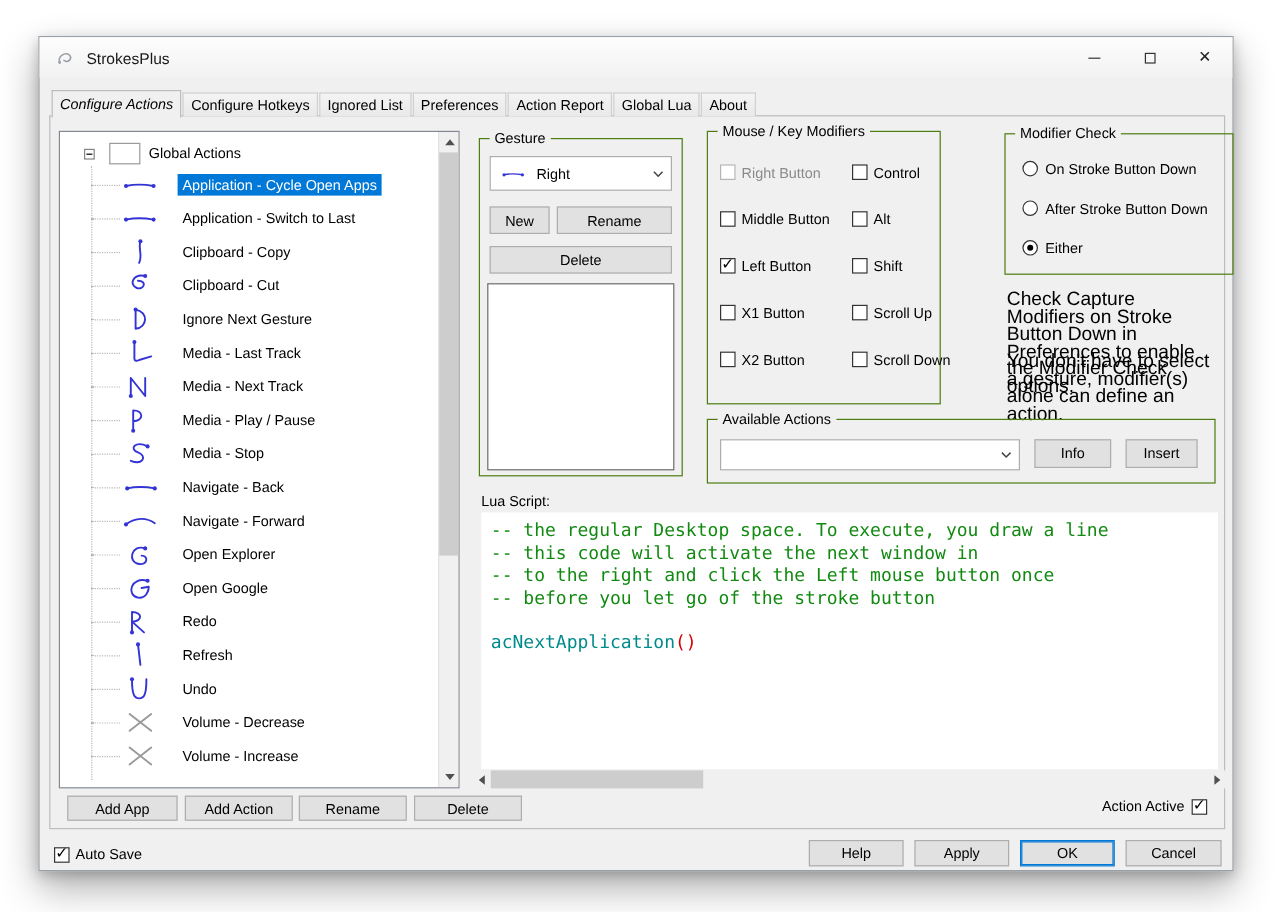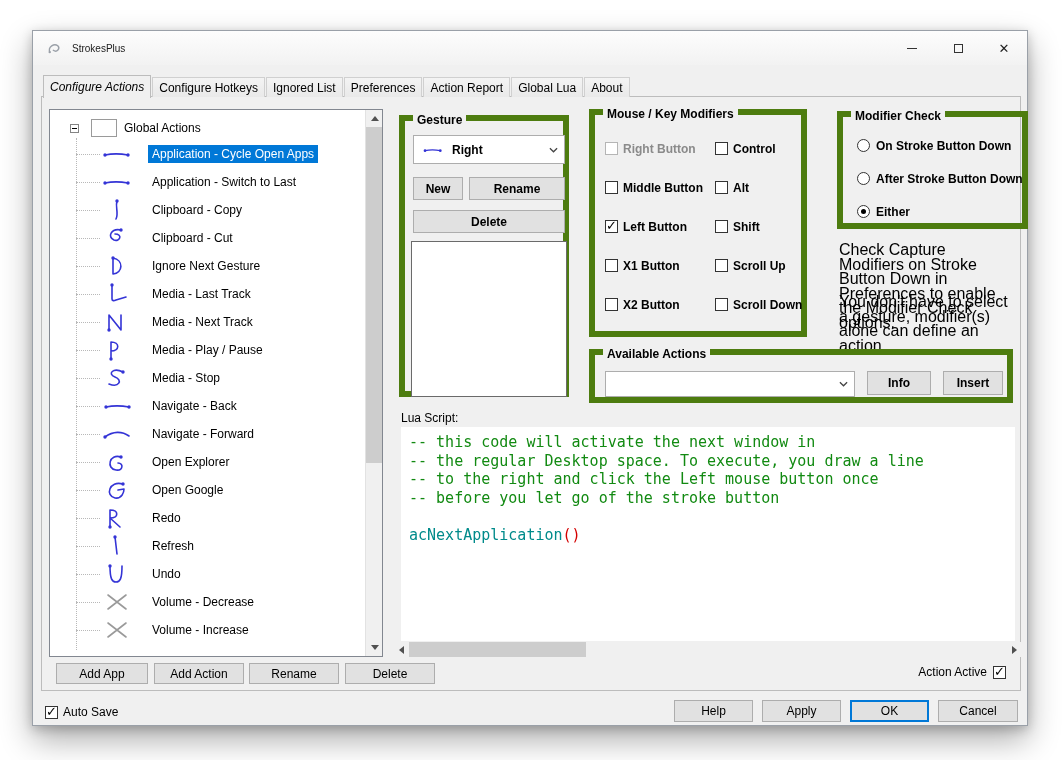--- a/index.html
+++ b/index.html
@@ -6,21 +6,21 @@
   html,body { width:1064px; height:760px; background:#ffffff; font-family:"Liberation Sans",sans-serif; font-size:12px; color:#000; overflow:hidden; }
   body { position:relative; }
 
   .window { position:absolute; left:32px; top:30px; width:996px; height:696px; background:#f0f0f0;
             border:1px solid #9aa0a8;
             box-shadow:0 14px 30px rgba(0,0,0,.32), 0 3px 10px rgba(0,0,0,.20); }
 
   
   .titlebar { position:absolute; left:0; top:0; width:100%; height:34px; background:linear-gradient(#fdfdfd,#f2f2f2); display:flex; align-items:center; }
   .app-icon { margin-left:14px; width:18px; height:15px; flex:none; }
-  .title-text { margin-left:7px; font-size:10px; color:#1a1a1a;text-align:right; }
+  .title-text { margin-left:7px; font-size:13px; color:#1a1a1a;text-align:right; }
   .win-controls { margin-left:auto; display:flex; height:100%; }
   .win-btn { width:46px; height:100%; display:flex; align-items:center; justify-content:center; color:#333; }
   .glyph-min { width:10px; height:1px; background:#333; }
   .glyph-max { width:9px; height:9px; border:1px solid #333; }
   .glyph-close { font-size:13px; font-family:"DejaVu Sans",sans-serif; color:#222; }
 
   
   .tabstrip { position:absolute; left:10px; top:44px; height:22px; display:flex; align-items:flex-end; z-index:5; }
   .tab { height:20px; padding:0 6px; display:flex; align-items:center; background:linear-gradient(#f4f4f4,#e9e9e9); border:1px solid #d0d0d0; border-bottom:none; margin-right:1px; font-size:12px; white-space:nowrap; }
   .tab.active { height:23px; background:#f0f0f0; border-color:#bcbcbc; margin-bottom:-1px; z-index:6;font-style:italic; }
@@ -50,21 +50,21 @@
   .tri-up { width:0; height:0; border-left:4px solid transparent; border-right:4px solid transparent; border-bottom:5px solid #505050; }
   .tri-down { width:0; height:0; border-left:4px solid transparent; border-right:4px solid transparent; border-top:5px solid #505050; }
   .vthumb { position:absolute; left:0; top:17px; width:17px; height:336px; background:#cdcdcd; }
   .hscroll { position:absolute; left:361px; top:611px; width:628px; height:15px; background:#f0f0f0; }
   .hsb-btn { position:absolute; top:0; width:15px; height:15px; display:flex; align-items:center; justify-content:center; }
   .tri-left { width:0; height:0; border-top:4px solid transparent; border-bottom:4px solid transparent; border-right:5px solid #505050; }
   .tri-right { width:0; height:0; border-top:4px solid transparent; border-bottom:4px solid transparent; border-left:5px solid #505050; }
   .hthumb { position:absolute; left:15px; top:0; width:177px; height:15px; background:#cdcdcd; }
 
   
-  .groupbox { position:absolute; border:6px solid #4d7c0f;font-weight:bold; }
+  .groupbox { position:absolute; border:1px solid #4d7c0f; }
   .glabel { position:absolute; top:-8px; left:8px; background:#f0f0f0; padding:0 4px; font-size:12px; white-space:nowrap; }
 
   
   .grp-gesture { left:366px; top:84px; width:170px; height:282px; }
   .combo { position:absolute; background:#fff; border:1px solid #adadad; display:flex; align-items:center; padding:0 6px; }
   .chev { margin-left:auto; width:9px; height:6px; flex:none; }
   .chev polyline { fill:none; stroke:#444; stroke-width:1.4; }
   .combo-gicon { width:26px; height:16px; flex:none; }
   .combo-text { margin-left:6px; font-size:12px; }
   .btn { position:absolute; background:#e1e1e1; border:1px solid #adadad; font-size:12px; display:flex; align-items:center; justify-content:center; color:#000; }
@@ -76,21 +76,21 @@
   .cb { width:13px; height:13px; background:#fff; border:1px solid #333; position:relative; flex:none; }
   .cb.checked::after { content:"✓"; position:absolute; left:0px; top:-3px; font-size:13px; line-height:15px; color:#000; font-family:"DejaVu Sans",sans-serif; }
   .cb.disabled { border-color:#b5b5b5; }
   .cbl { margin-left:5px; white-space:nowrap; }
   .cbl.disabled { color:#8a8a8a; }
   .radiorow { display:flex; align-items:center; height:33px; }
   .radio { width:13px; height:13px; background:#fff; border:1px solid #333; border-radius:50%; position:relative; flex:none; }
   .radio.selected::after { content:""; position:absolute; left:3px; top:3px; width:5px; height:5px; border-radius:50%; background:#000; }
   .rlabel { margin-left:6px; white-space:nowrap; }
 
-  .grp-mod { left:556px; top:78px; width:218px; height:228px;padding-left:30px; }
+  .grp-mod { left:556px; top:78px; width:195px; height:228px;padding-left:30px; }
   .mod-col { position:absolute; top:14px; }
   .grp-check { left:804px; top:80px; width:191px; height:118px; padding-top:12px; padding-left:14px; }
   .note { position:absolute; width:176px; font-size:16px; line-height:14.5px; }
   .note1 { left:806px; top:212px; }
   .note2 { left:806px; top:264px; }
 
   .grp-avail { left:556px; top:318px; width:424px; height:54px; }
 
   
   .lua-label { position:absolute; left:368px; top:380px; font-size:12px; }
@@ -403,22 +403,22 @@
     <div class="btn" style="left:272px; top:16px; width:64px; height:24px;">
         <span>Info</span>
       </div>
     <div class="btn" style="left:348px; top:16px; width:60px; height:24px;">
         <span>Insert</span>
       </div>
   </div>
 
   <div class="lua-label">Lua Script:</div>
   <div class="lua">
+    <div class="code-line c-comment">-- the regular Desktop space. To execute, you draw a line</div>
     <div class="code-line c-comment">-- this code will activate the next window in</div>
-    <div class="code-line c-comment">-- the regular Desktop space. To execute, you draw a line</div>
     <div class="code-line c-comment">-- to the right and click the Left mouse button once</div>
     <div class="code-line c-comment">-- before you let go of the stroke button</div>
     <div class="code-line">&nbsp;</div>
     <div class="code-line"><span class="c-func">acNextApplication</span><span class="c-op">()</span></div>
   </div>
   <div class="hscroll">
     <div class="hsb-btn" style="left:0">
         <span class="tri-left"></span>
       </div>
     <div class="hthumb"></div>

